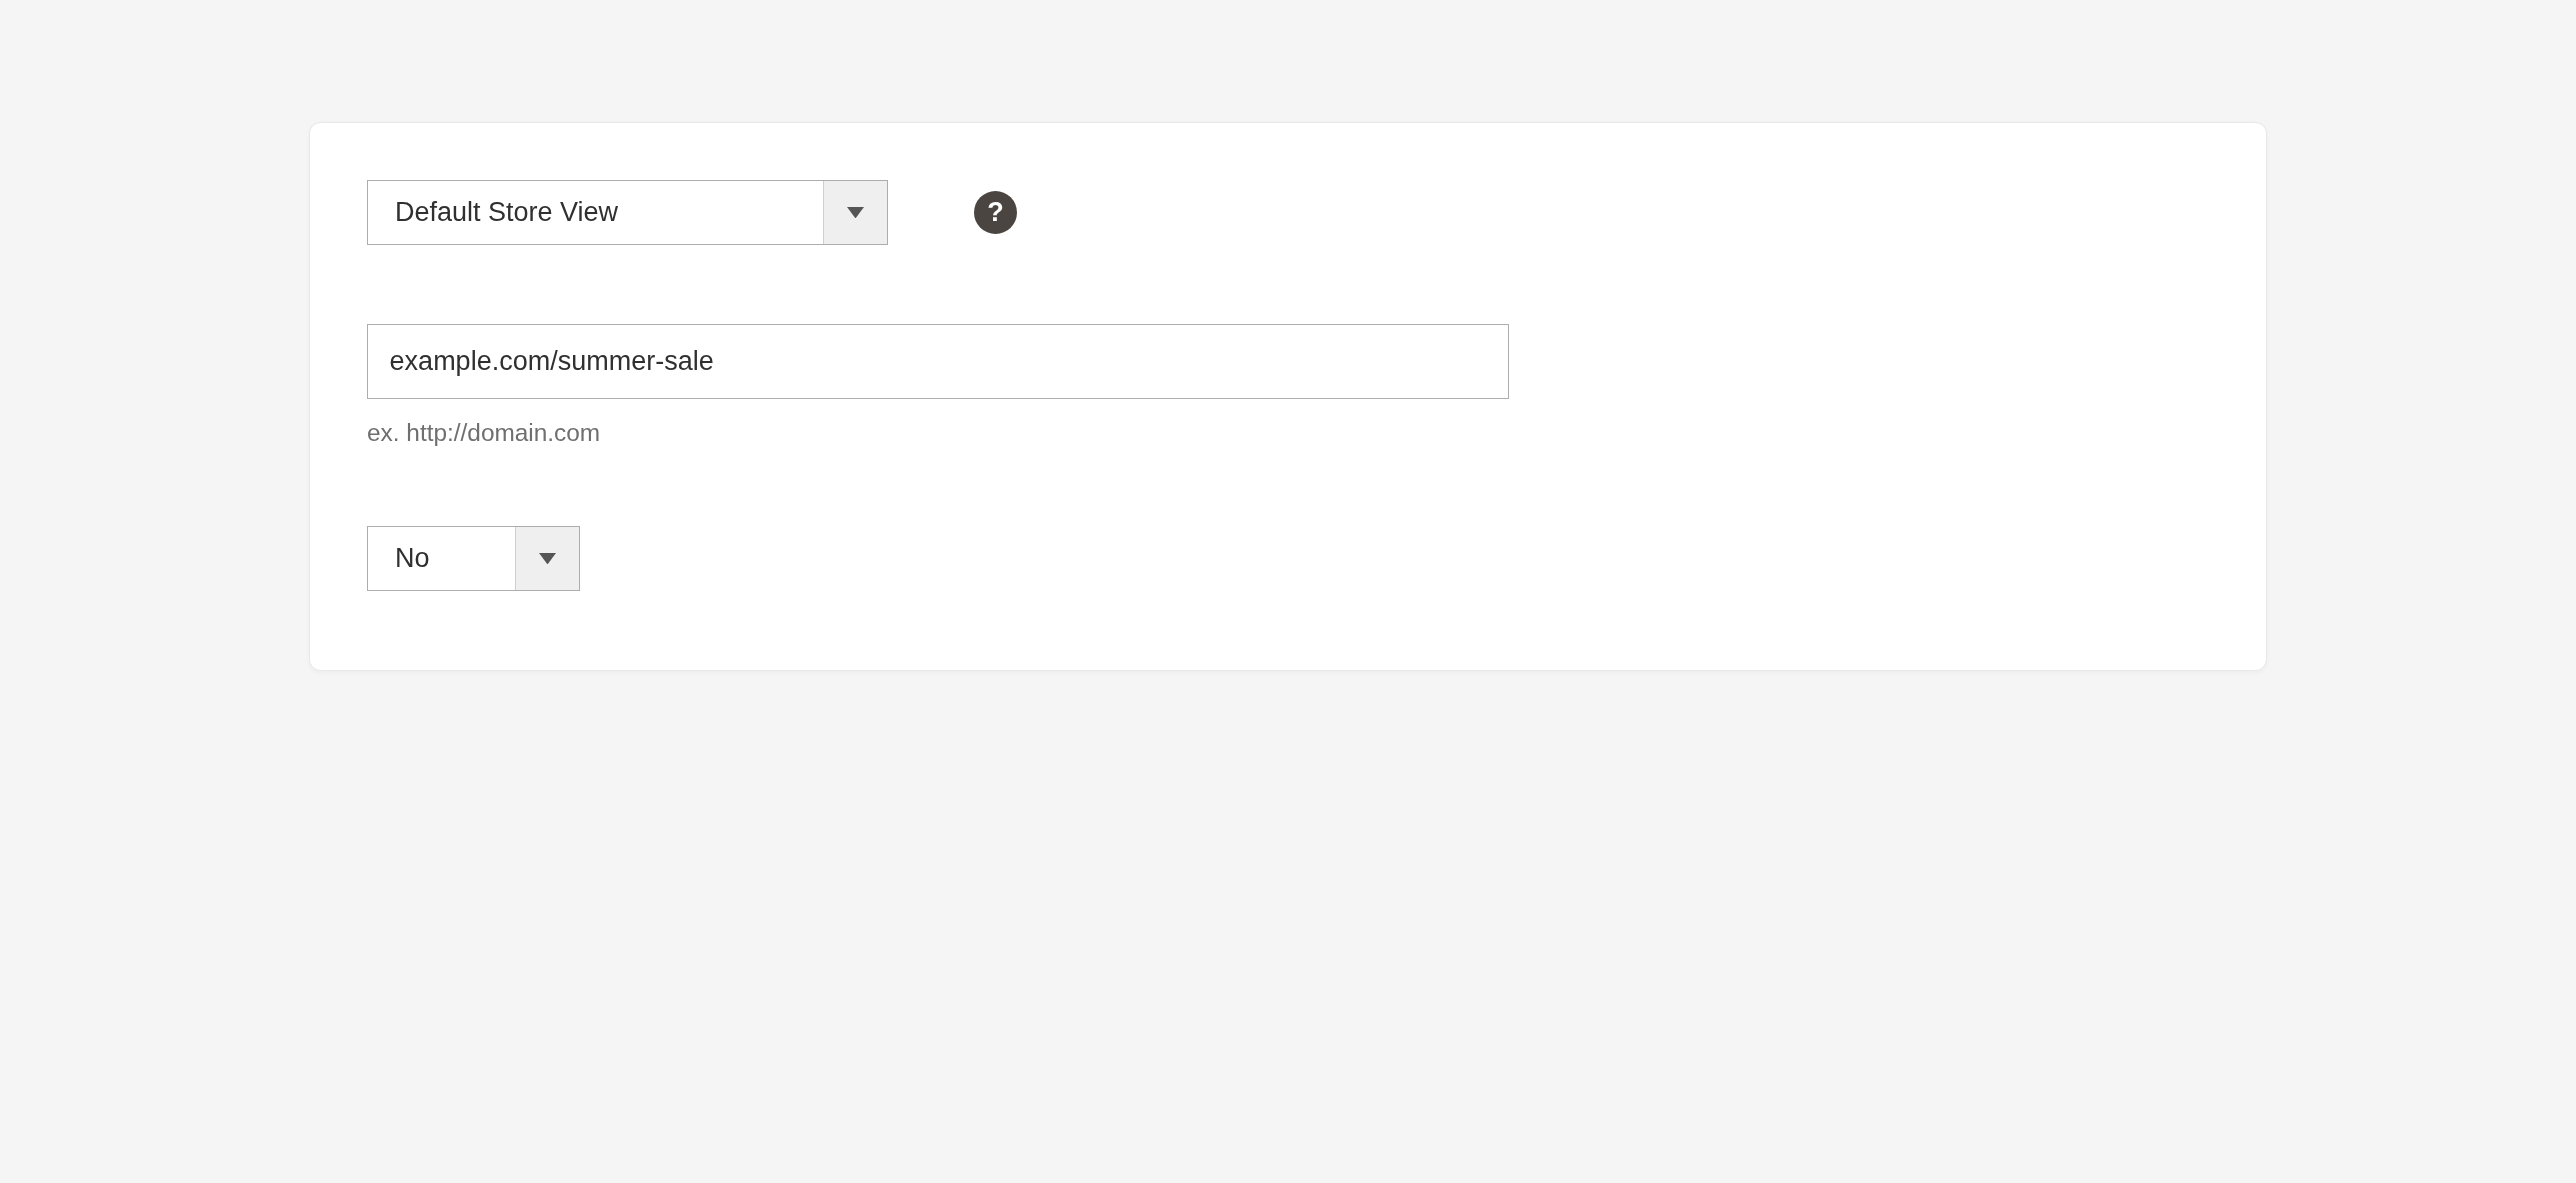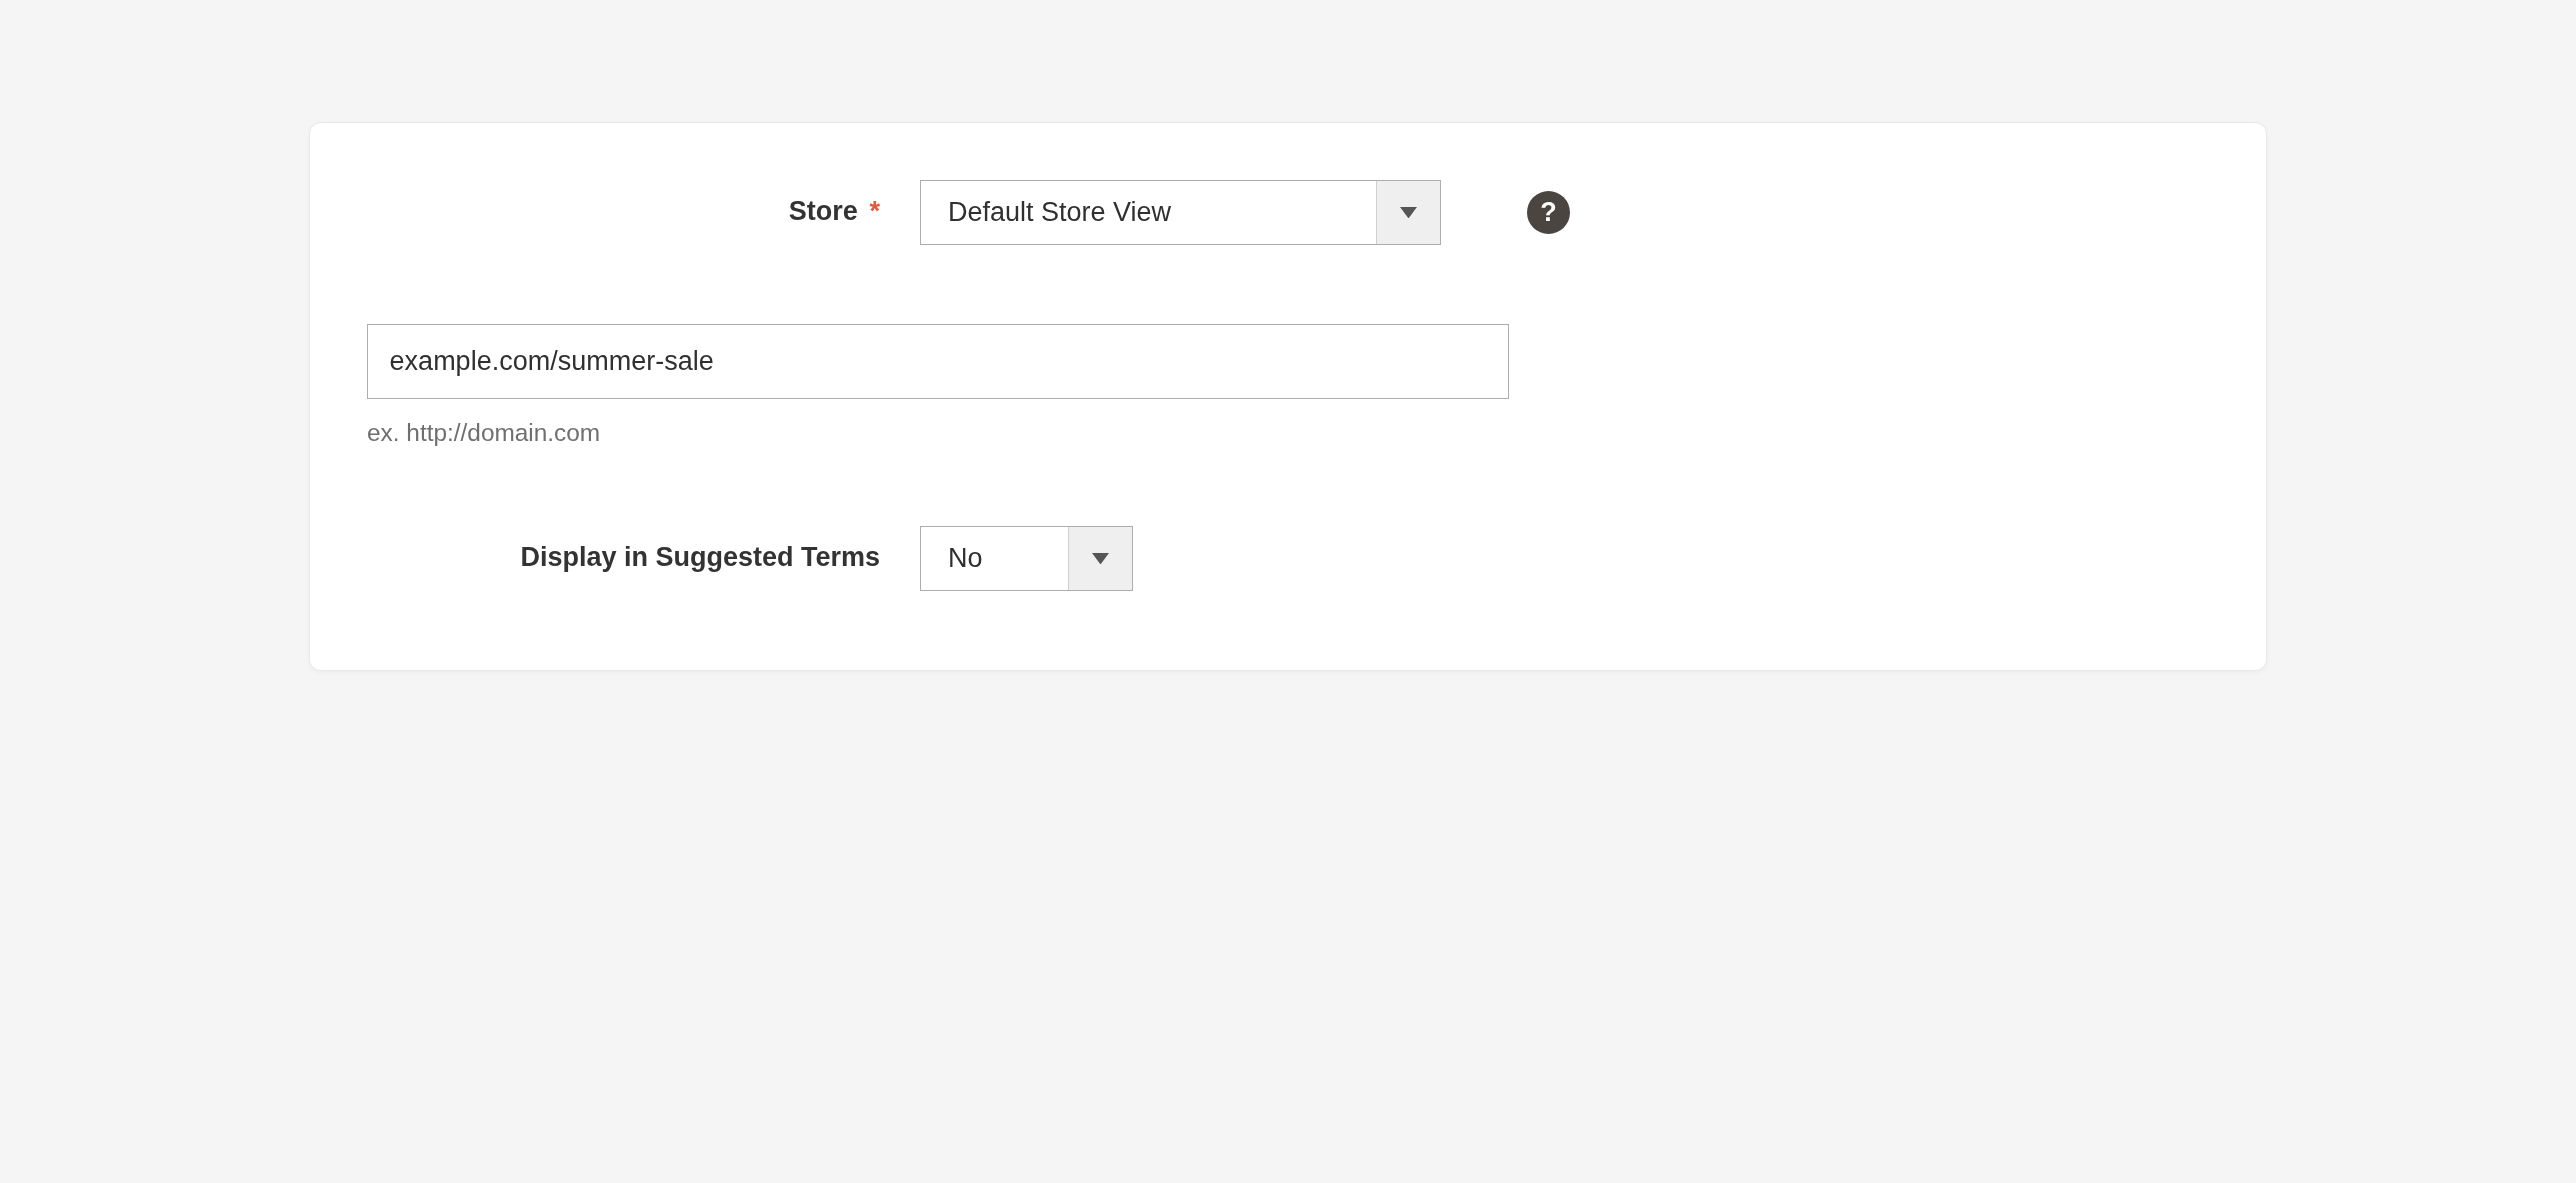--- a/index.html
+++ b/index.html
@@ -125,24 +125,20 @@
 </style>
 </head>
 <body>
 
 <div class="page">
   <div class="panel">
 
 
 
     <div class="field">
-      <div class="label-col">
-        <span class="label">Store</span>
-        <span class="req">*</span>
-      </div>
       <div class="control-col store-row">
         <div class="select store">
           <span class="value">Default Store View</span>
           <span class="arrow-btn">
             <svg width="17" height="11.5" viewBox="0 0 24 16">
                 <polygon points="0,0 24,0 12,16" fill="#555"></polygon>
               </svg>
           </span>
         </div>
         <div class="help-circle">?</div>
@@ -150,23 +146,20 @@
     </div>
 
     <div class="field">
       <div class="control-col">
         <input type="text" class="text-input" value="example.com/summer-sale" style="">
         <div class="hint">ex. http://domain.com</div>
       </div>
     </div>
 
     <div class="field">
-      <div class="label-col">
-        <span class="label">Display in Suggested Terms</span>
-      </div>
       <div class="control-col">
         <div class="select small">
           <span class="value">No</span>
           <span class="arrow-btn">
             <svg width="17" height="11.5" viewBox="0 0 24 16">
                 <polygon points="0,0 24,0 12,16" fill="#555"></polygon>
               </svg>
           </span>
         </div>
       </div>

